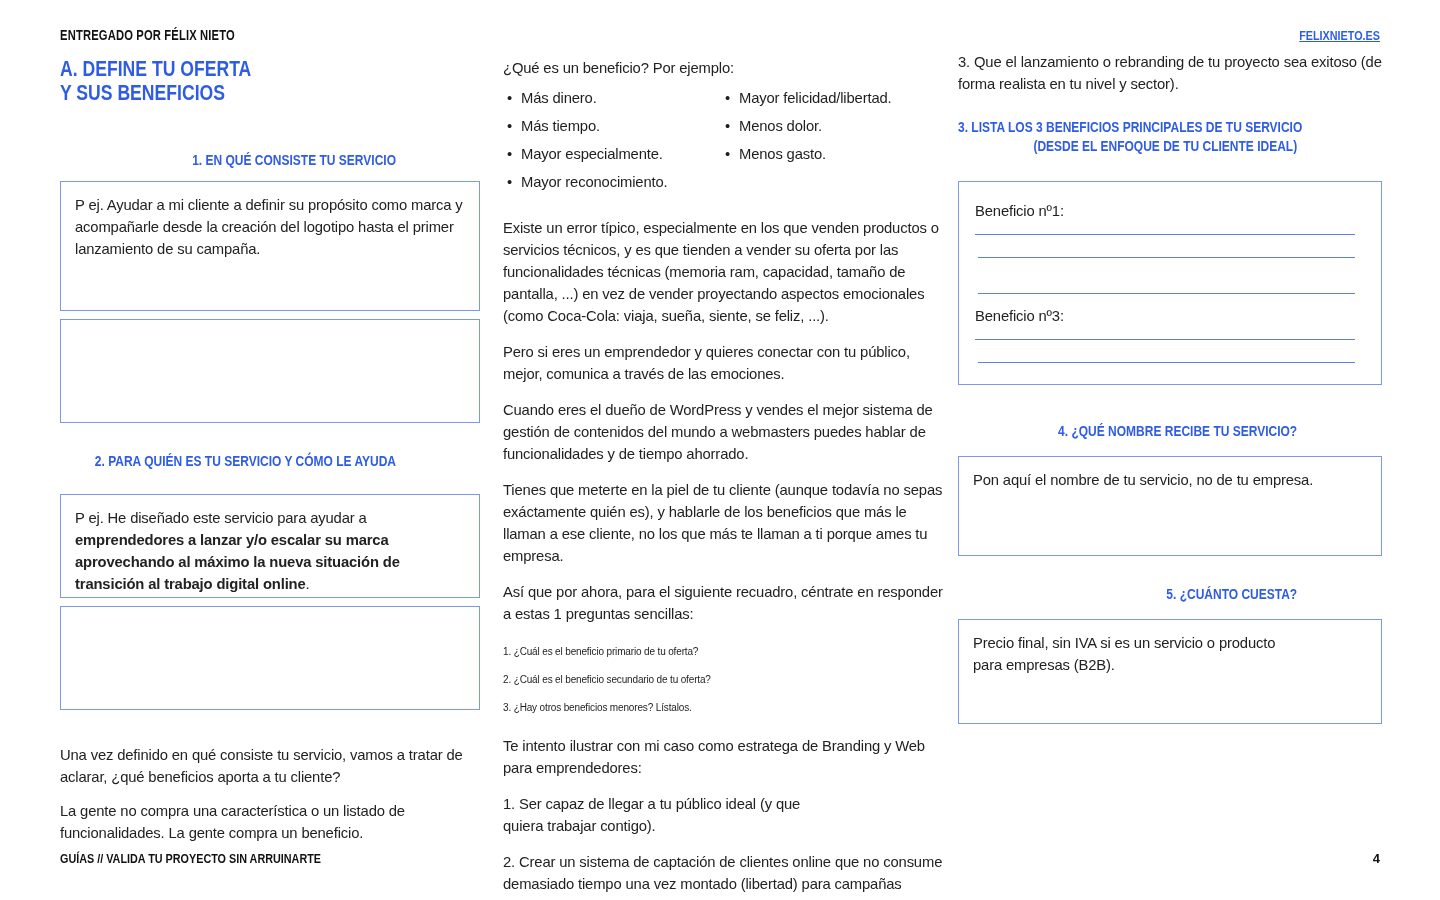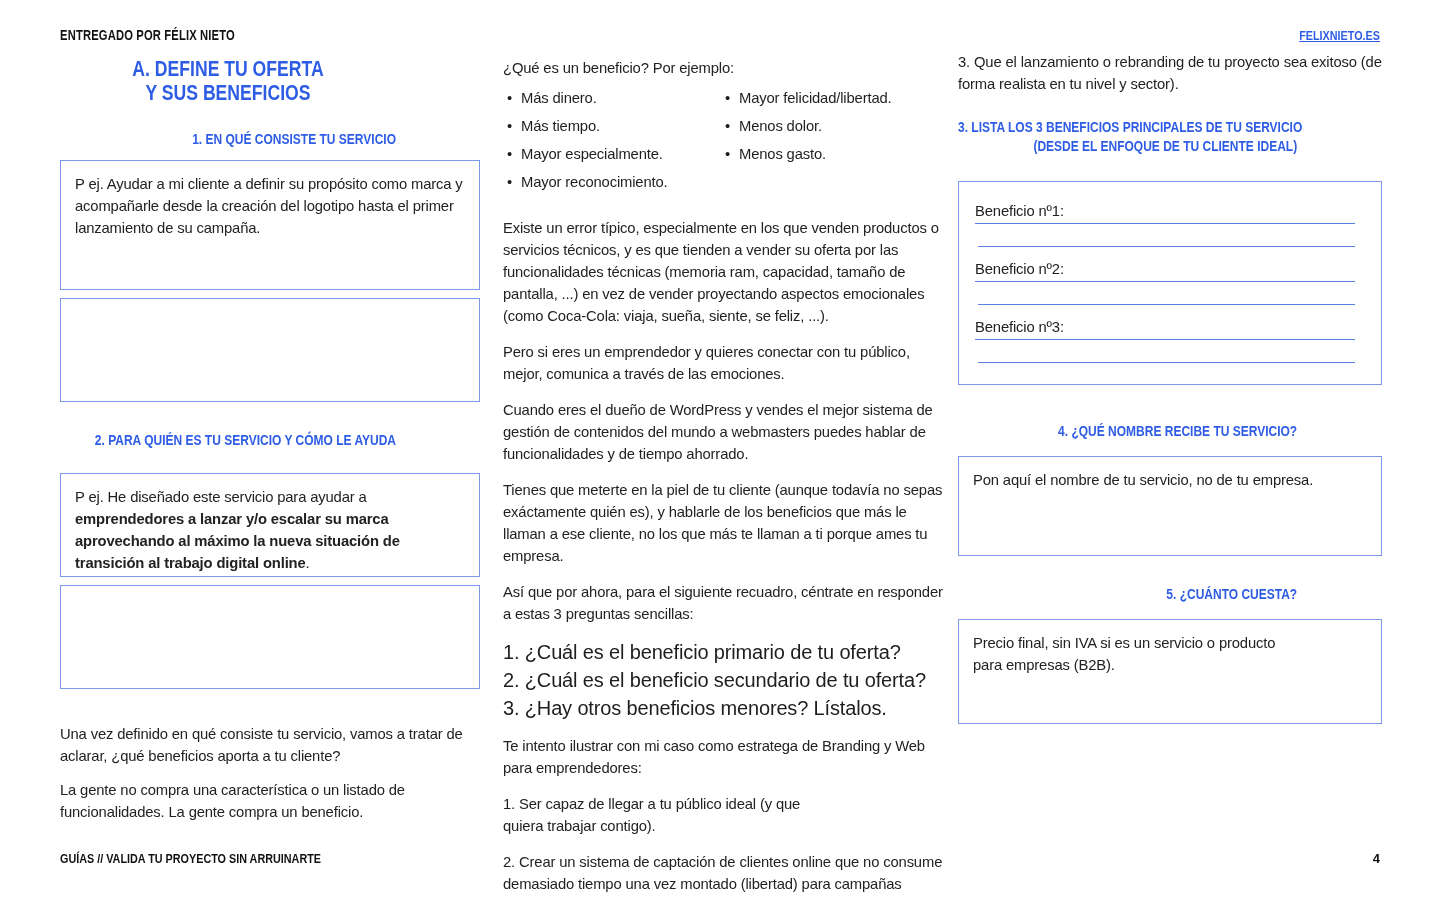--- a/index.html
+++ b/index.html
@@ -24,21 +24,21 @@
   .col-left  { left:60px;  top:57px; width:420px; }
   .col-mid   { left:503px; top:57px; width:447px; }
   .col-right { left:958px; top:51px; width:424px; }
 
   .body-txt { font-size:14.8px; line-height:22px; letter-spacing:-0.15px; color:#222; }
 
   .box { border:1.5px solid #7d98e8; background:#fff; }
   .box-pad { padding:12px 14px; }
 
   
-  .t-title { margin-bottom:24px;text-align:center; }
+  .t-title { margin-bottom:45px; }
   .mb12 { margin-bottom:12px; }
   .mb8  { margin-bottom:8px; }
   .mb14 { margin-bottom:14px; }
   .mb24 { margin-bottom:24px; }
   .mb28 { margin-bottom:28px; }
   .mb34 { margin-bottom:34px; }
   .mb36 { margin-bottom:36px; }
   .mb22 { margin-bottom:22px; }
   .mb26 { margin-bottom:26px; }
   .mb16 { margin-bottom:16px; }
@@ -49,27 +49,27 @@
   .h100 { height:100px; }
   .h105 { height:105px; }
 
   
   .bullets { display:flex; margin-bottom:4px; }
   .blist { list-style:none; }
   .blist.l { width:218px; }
   .blist li { font-size:14.8px; line-height:22px; letter-spacing:-0.15px; margin-bottom:6px; display:flex; }
   .blist .dot { width:18px; flex:0 0 18px; text-align:left; padding-left:4px; }
 
-  .q { font-size:20px; line-height:22px; letter-spacing:-0.15px; margin-bottom:6px; }
+  .q { font-size:10px; line-height:22px; letter-spacing:-0.15px; margin-bottom:6px; }
   .prewrap { white-space:pre-line; }
 
   
   .benefits-box { border:1.5px solid #7d98e8; height:204px; padding:20px 26px 0 16px; }
   .b-group { margin-bottom:13px; }
-  .b-label-row { border-bottom:1.5px solid #5b80de; padding-bottom:3px; }
+  .b-label-row { border-bottom:1.5px solid #5b80de; padding-bottom:14px; }
   .b-label-row span { font-size:14.8px; letter-spacing:-0.15px; color:#222; }
   .b-line { border-bottom:1.5px solid #5b80de; height:23px; margin-left:3px; }
 
   .footer-txt { font-size:13.5px; color:#111; }
   .pagenum { font-size:13px; font-weight:700; color:#111; }
 </style>
 </head>
 <body>
 
 <div class="abs kicker" style="left:60px; top:27px;">
@@ -142,21 +142,21 @@
           <span class="dot">•</span>
           <span>Menos gasto.</span>
         </li>
     </ul>
   </div>
 
   <p class="body-txt mb14 mt18">Existe un error típico, especialmente en los que venden productos o servicios técnicos, y es que tienden a vender su oferta por las funcionalidades técnicas (memoria ram, capacidad, tamaño de pantalla, ...) en vez de vender proyectando aspectos emocionales (como Coca-Cola: viaja, sueña, siente, se feliz, ...).</p>
   <p class="body-txt mb14">Pero si eres un emprendedor y quieres conectar con tu público, mejor, comunica a través de las emociones.</p>
   <p class="body-txt mb14">Cuando eres el dueño de WordPress y vendes el mejor sistema de gestión de contenidos del mundo a webmasters puedes hablar de funcionalidades y de tiempo ahorrado.</p>
   <p class="body-txt mb14">Tienes que meterte en la piel de tu cliente (aunque todavía no sepas exáctamente quién es), y hablarle de los beneficios que más le llaman a ese cliente, no los que más te llaman a ti porque ames tu empresa.</p>
-  <p class="body-txt mb16">Así que por ahora, para el siguiente recuadro, céntrate en responder a estas 3 preguntas sencillas:</p>
+  <p class="body-txt mb16">Así que por ahora, para el siguiente recuadro, céntrate en responder a estas 1 preguntas sencillas:</p>
 
   <div class="mb16">
     <p class="q">1. ¿Cuál es el beneficio primario de tu oferta?</p>
     <p class="q">2. ¿Cuál es el beneficio secundario de tu oferta?</p>
     <p class="q">3. ¿Hay otros beneficios menores? Lístalos.</p>
   </div>
 
   <p class="body-txt mb14">Te intento ilustrar con mi caso como estratega de Branding y Web para emprendedores:</p>
   <p class="body-txt mb14 prewrap">1. Ser capaz de llegar a tu público ideal (y que
 quiera trabajar contigo).</p>
@@ -170,21 +170,20 @@
     <span class="cond">3. LISTA LOS 3 BENEFICIOS PRINCIPALES DE TU SERVICIO</span>
     <span class="cond">(DESDE EL ENFOQUE DE TU CLIENTE IDEAL)</span>
   </h2>
 
   <div class="benefits-box mb36">
     <div class="b-group">
       <div class="b-label-row"><span>Beneficio nº1:</span></div>
       <div class="b-line"></div>
     </div>
     <div class="b-group">
-      <div class="b-label-row"><span>Beneficio nº2:</span></div>
       <div class="b-line"></div>
     </div>
     <div class="b-group">
       <div class="b-label-row"><span>Beneficio nº3:</span></div>
       <div class="b-line"></div>
     </div>
   </div>
 
   <h2 class="sec mb16">
     <span class="cond">4. ¿QUÉ NOMBRE RECIBE TU SERVICIO?</span>

